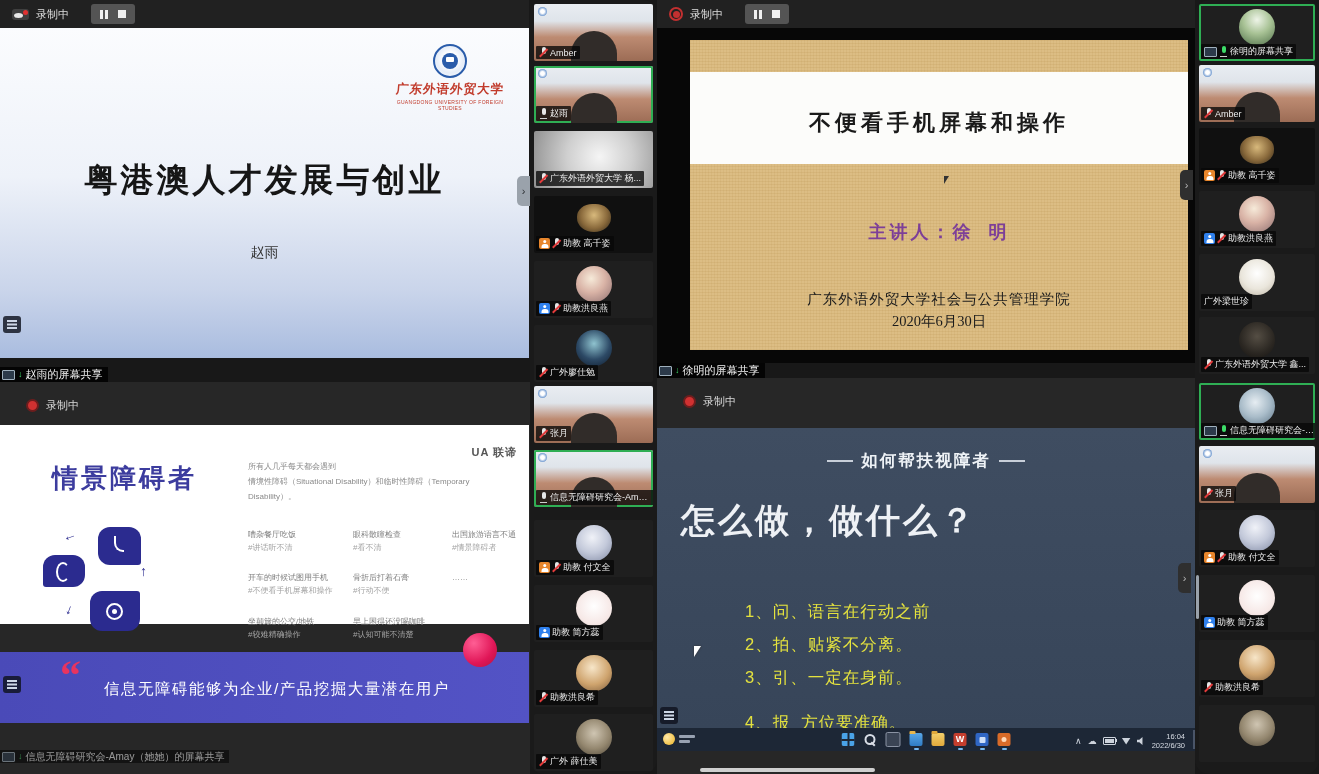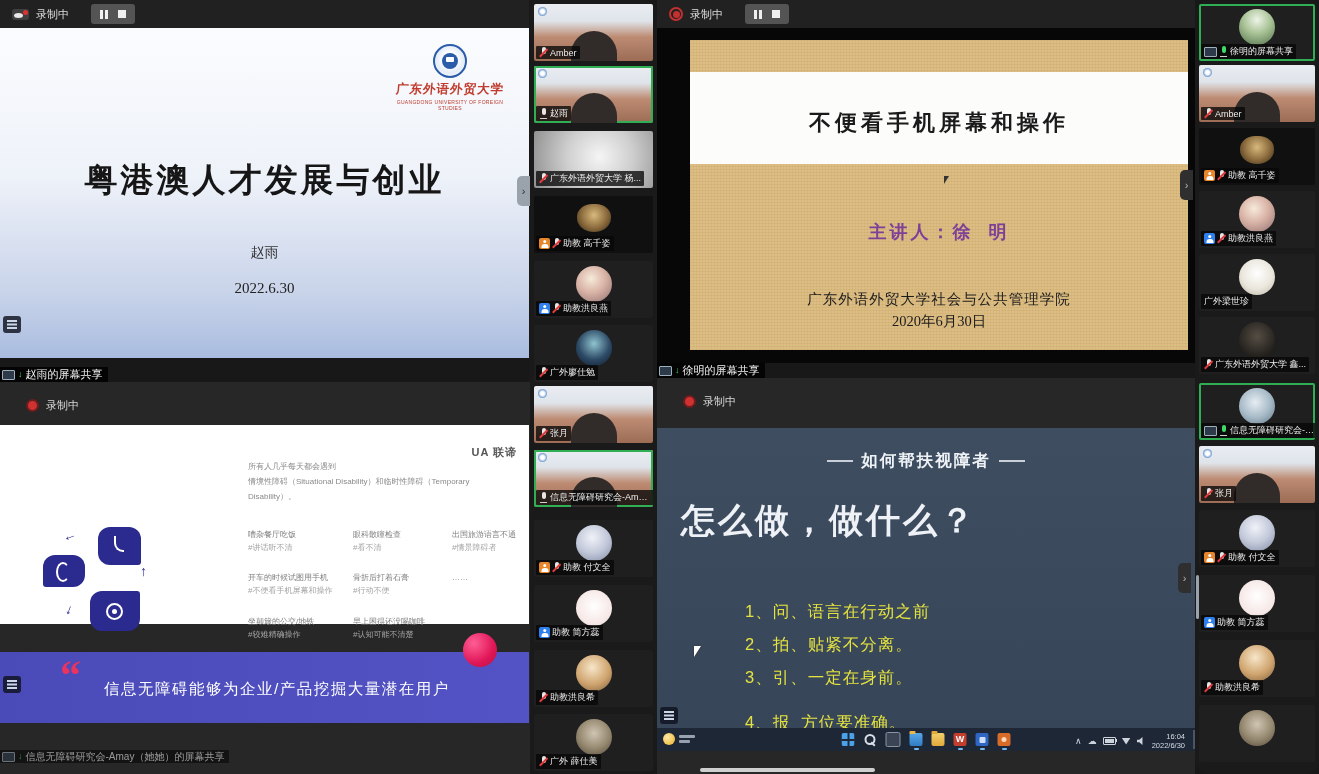--- a/index.html
+++ b/index.html
@@ -188,40 +188,40 @@
   </div>
 
   <div id="tl-slide" class="abs" style="left:0;top:28px;width:529px;height:330px;">
     <div class="abs logo" style="top:16px;right:14px;width:130px;">
       <div class="emb"></div>
       <div class="logo-cn">广东外语外贸大学</div>
       <div class="logo-en">GUANGDONG UNIVERSITY OF FOREIGN STUDIES</div>
     </div>
     <div class="abs tl-title" style="top:130px;">粤港澳人才发展与创业</div>
     <div class="abs tl-presenter" style="top:216px;">赵雨</div>
-    <div class="abs tl-date serif" style="top:252px;">2022.6.30</div>
     <div class="abs hamb" style="left:3px;top:288px;">
         <i></i>
       </div>
   </div>
   <div class="abs chev light" style="left:517px;top:176px;">›</div>
 
   <div class="abs tag" style="left:0;top:367px;">
     <span class="scr"></span>
     <span class="arr">↓</span>
     <span>赵雨的屏幕共享</span>
   </div>
   <div class="abs" style="left:0;top:382px;width:530px;height:392px;background:#272727;"></div>
   <div class="abs recline" style="left:26px;top:398px;">
     <span class="dot"></span>
     <span class="txt">录制中</span>
   </div>
 
   <div id="slide3" class="abs" style="left:0;top:425px;width:529px;height:199px;">
     <div class="brand">UA 联谛</div>
+    <div class="s3-headline">情景障碍者</div>
     <div class="s3-intro">
       <div>所有人几乎每天都会遇到</div>
       <div>情境性障碍（Situational Disability）和临时性障碍（Temporary</div>
       <div>Disability）。</div>
     </div>
     <div class="cell" style="left:248px;top:103px;width:100px;">
       <div class="ct">嘈杂餐厅吃饭</div>
       <div class="cd">#讲话听不清</div>
     </div>
     <div class="cell" style="left:353px;top:103px;width:95px;">

